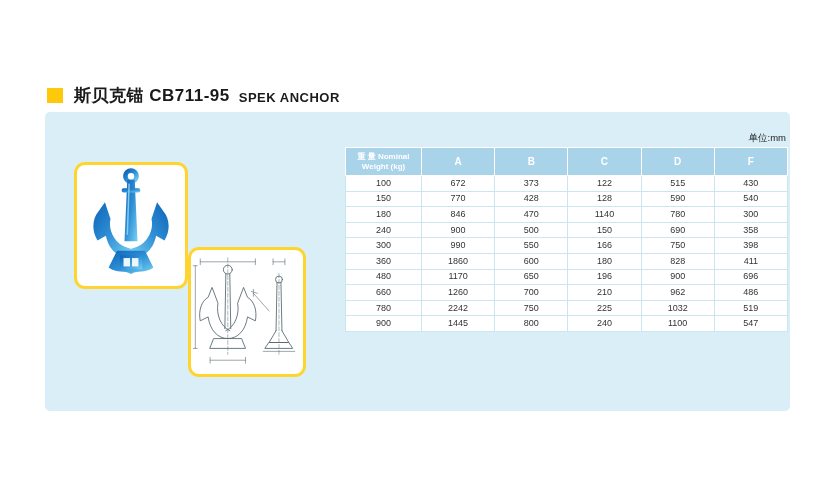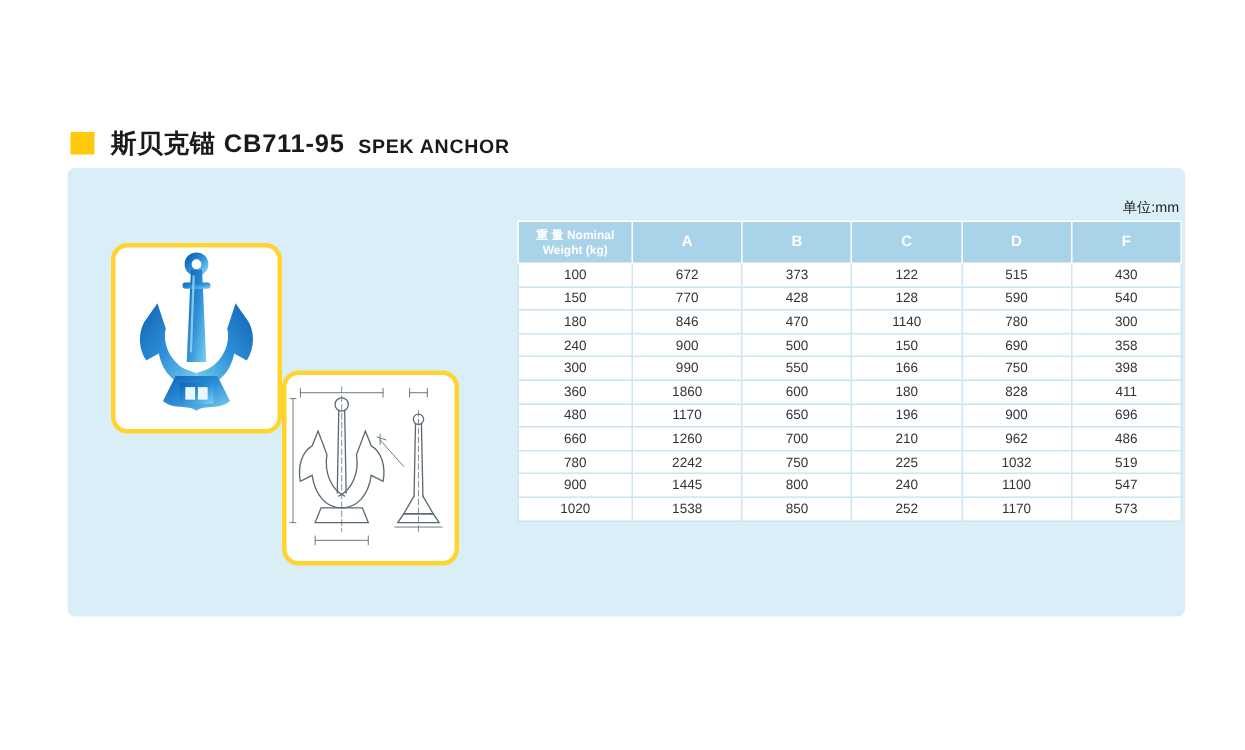--- a/index.html
+++ b/index.html
@@ -198,24 +198,16 @@
           <td>519</td>
         </tr>
         <tr>
           <td>900</td>
           <td>1445</td>
           <td>800</td>
           <td>240</td>
           <td>1100</td>
           <td>547</td>
         </tr>
-        <tr>
-          <td>1020</td>
-          <td>1538</td>
-          <td>850</td>
-          <td>252</td>
-          <td>1170</td>
-          <td>573</td>
-        </tr>
       </tbody>
   </table>
 
 </div>
 
 </body></html>

